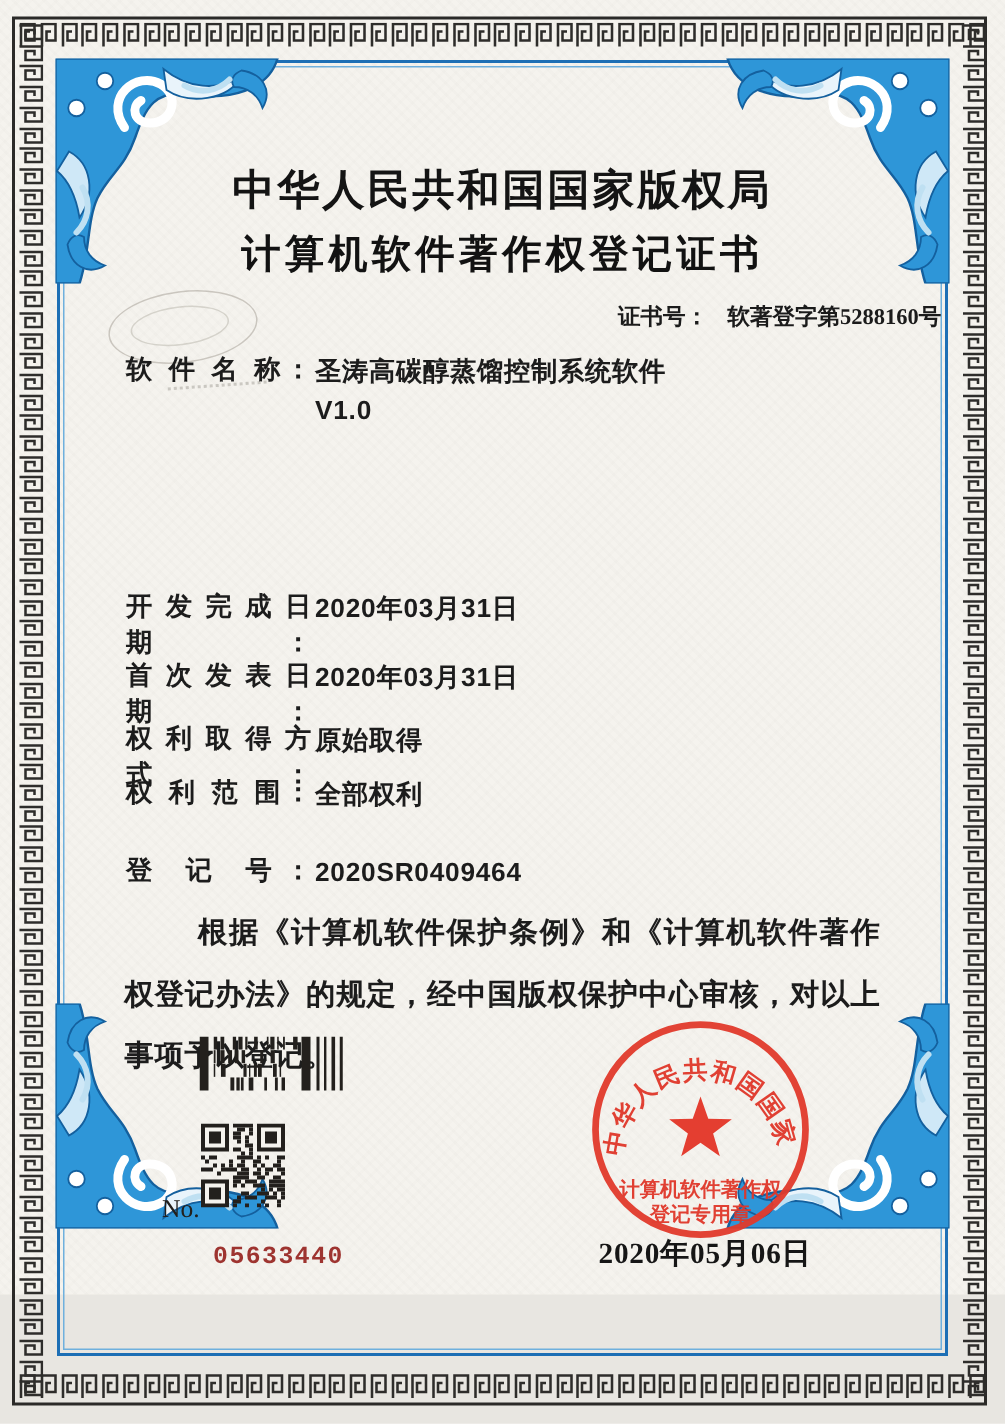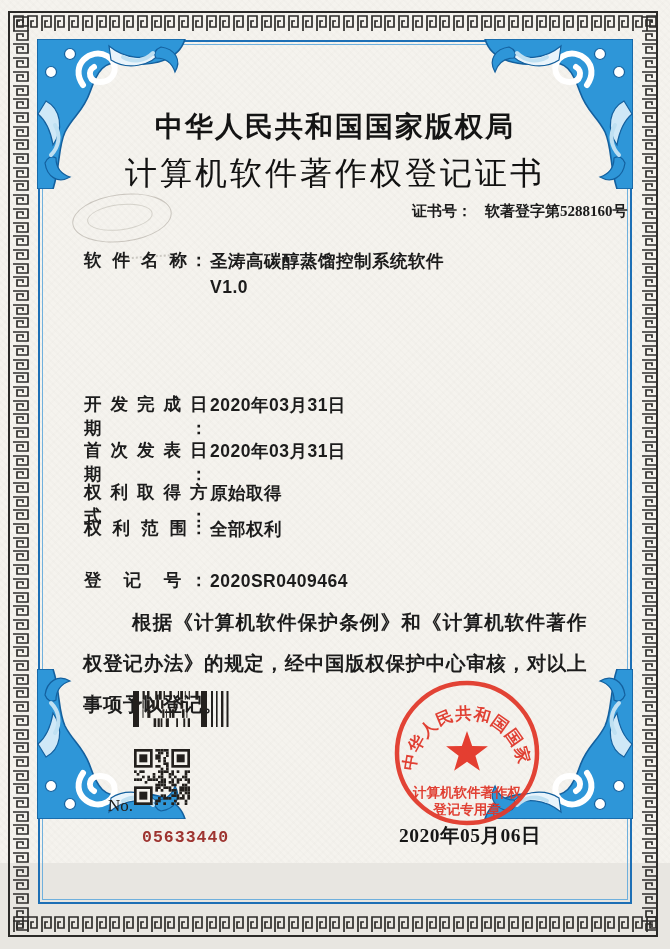--- a/index.html
+++ b/index.html
@@ -25,30 +25,30 @@
   
   .emboss{position:absolute;left:72px;top:194px;width:98px;height:46px;border:1.5px solid rgba(125,118,105,.35);
           border-radius:50%;transform:rotate(-7deg);}
   .emboss i{position:absolute;left:14px;top:9px;width:64px;height:24px;border:1px solid rgba(125,118,105,.25);
           border-radius:50%;display:block;}
   .scribble{position:absolute;left:112px;top:256px;width:66px;height:6px;
           border-top:2px dotted rgba(110,105,95,.30);transform:rotate(-4deg);}
   
   .issuer{position:absolute;left:0;top:108px;width:670px;text-align:center;font-size:28px;font-weight:700;
           letter-spacing:2px;color:#141414;}
-  .cert-title{position:absolute;left:0;top:152px;width:670px;text-align:center;font-size:32px;font-weight:400;
+  .cert-title{position:absolute;left:0;top:152px;width:670px;text-align:center;font-size:26px;font-weight:700;
           letter-spacing:3px;color:#121212;}
   .cert-no{position:absolute;left:412px;top:202px;font-size:15px;font-weight:700;display:flex;gap:13px;color:#1b1b1b;}
   .frow{position:absolute;left:84px;display:flex;align-items:flex-start;
         font-family:"Liberation Sans","DejaVu Sans",sans-serif;}
   .flabel{width:124px;font-size:17.5px;font-weight:700;text-align:justify;text-align-last:justify;
         letter-spacing:.5px;color:#1c1c1c;flex:none;}
   .fval{margin-left:2px;font-size:17.5px;font-weight:700;line-height:26px;color:#1c1c1c;letter-spacing:.5px;}
   .fval .l2{display:block;}
-  .r0{top:248px;} .r1{top:316px;} .r2{top:392px;} .r3{top:438px;} .r4{top:480px;} .r5{top:516px;} .r6{top:568px;}
+  .r0{top:234px;} .r1{top:316px;} .r2{top:392px;} .r3{top:438px;} .r4{top:480px;} .r5{top:516px;} .r6{top:568px;}
   .statement{position:absolute;left:83px;top:602px;width:504px;font-size:19.5px;line-height:41px;
         font-weight:600;letter-spacing:.5px;text-indent:49px;color:#1c1c1c;text-align:justify;}
   
   .barcode{position:absolute;left:133px;top:691px;width:97px;height:37px;}
   .qr{position:absolute;left:134px;top:749px;width:56px;height:56px;}
   .serial{position:absolute;left:108px;top:796px;display:flex;align-items:flex-start;gap:9px;}
   .serial .pfx{font-size:17px;color:#23201d;}
   .serial .num{font-family:Liberation Mono, monospace;font-size:16.5px;font-weight:600;
         color:#9e3430;letter-spacing:1px;margin-top:32px;}
   

